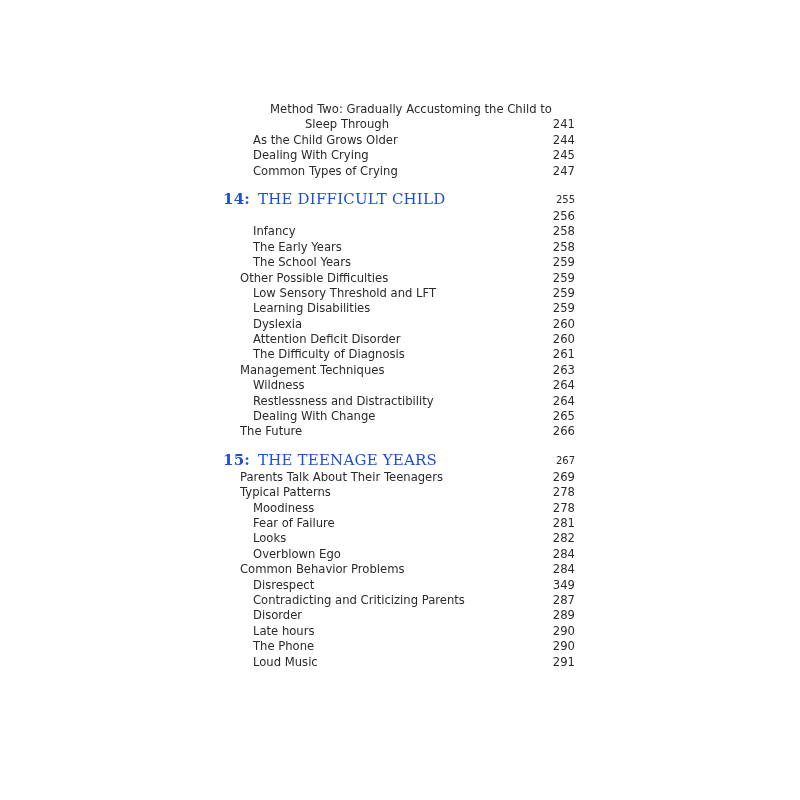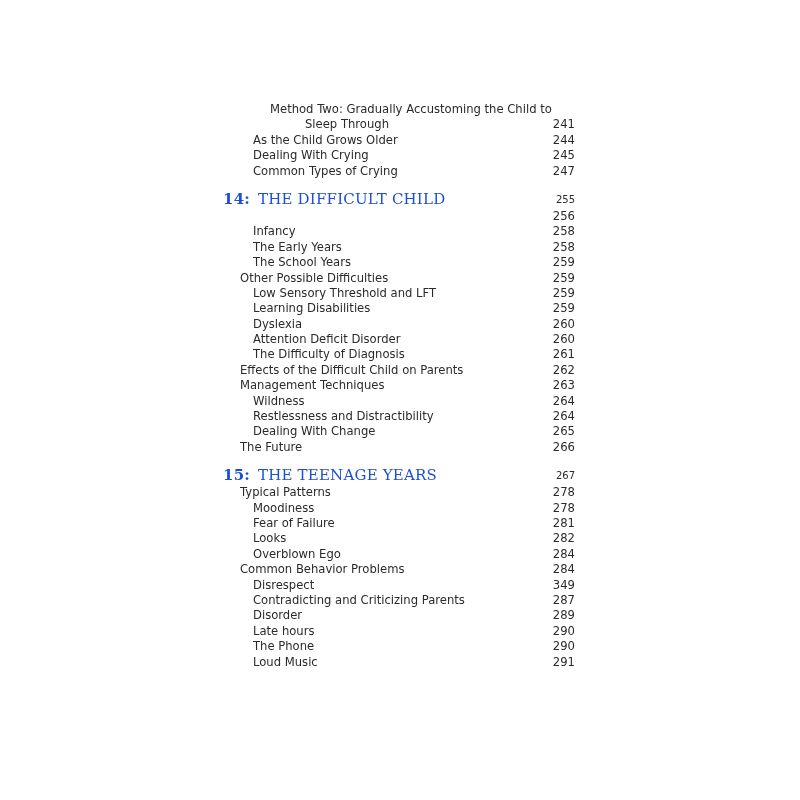--- a/index.html
+++ b/index.html
@@ -98,24 +98,20 @@
       </div>
     <div class="row lvl2">
         <span class="label">Attention Deficit Disorder</span>
         <span class="pg">260</span>
       </div>
     <div class="row lvl2">
         <span class="label">The Difficulty of Diagnosis</span>
         <span class="pg">261</span>
       </div>
     <div class="row lvl1">
-        <span class="label">Effects of the Difficult Child on Parents</span>
-        <span class="pg">262</span>
-      </div>
-    <div class="row lvl1">
         <span class="label">Management Techniques</span>
         <span class="pg">263</span>
       </div>
     <div class="row lvl2">
         <span class="label">Wildness</span>
         <span class="pg">264</span>
       </div>
     <div class="row lvl2">
         <span class="label">Restlessness and Distractibility</span>
         <span class="pg">264</span>
@@ -126,20 +122,24 @@
       </div>
     <div class="row lvl1">
         <span class="label">The Future</span>
         <span class="pg">266</span>
       </div>
 
     <div class="row chapter">
       <span class="label"><span class="num">15:</span> <span>THE TEENAGE YEARS</span></span>
       <span class="pg">267</span>
     </div>
+    <div class="row lvl1">
+        <span class="label">Parents Talk About Their Teenagers</span>
+        <span class="pg">269</span>
+      </div>
     <div class="row lvl1">
         <span class="label">Typical Patterns</span>
         <span class="pg">278</span>
       </div>
     <div class="row lvl2">
         <span class="label">Moodiness</span>
         <span class="pg">278</span>
       </div>
     <div class="row lvl2">
         <span class="label">Fear of Failure</span>

